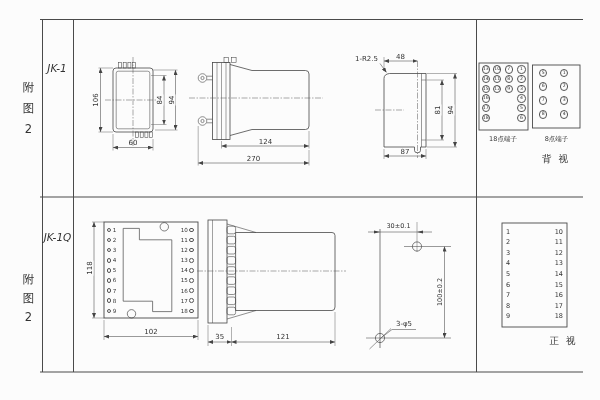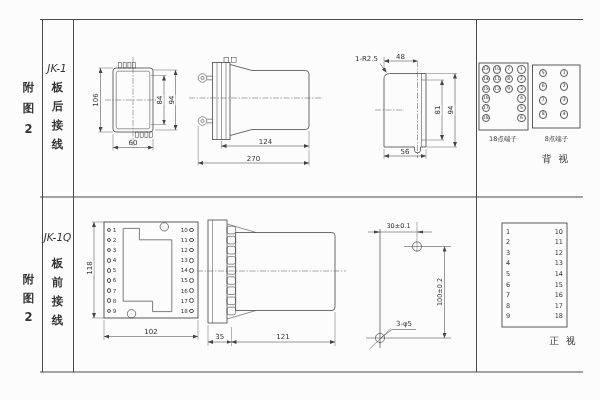--- a/index.html
+++ b/index.html
@@ -5,21 +5,21 @@
   html,body{margin:0;padding:0;background:#fff;}
   .canvas{position:relative;width:600px;height:400px;background:#fcfcfc;
     font-family:"DejaVu Sans","Liberation Sans",sans-serif;color:#3a3a3a;overflow:hidden;}
   svg{position:absolute;left:0;top:0;}
   .t{position:absolute;font-size:7px;line-height:1;white-space:nowrap;
      transform:translate(-50%,-50%);color:#333;}
   .dim{background:#fcfcfc;padding:0 1px;}
   .rot{transform:translate(-50%,-50%) rotate(-90deg);}
   .hdr{font-size:10.5px;font-style:italic;}
   .vtext{position:absolute;width:14px;word-break:break-all;text-align:center;
-     font-size:11.5px;transform:translateX(-50%);color:#333;font-weight:bold;}
+     font-size:11.5px;transform:translateX(-50%);color:#333;}
   .tcol{position:absolute;display:flex;flex-direction:column;gap:1.3px;}
   .cnum{box-sizing:border-box;width:8.4px;height:8.4px;border:0.7px solid #555;
      border-radius:50%;font-size:4.6px;line-height:6.8px;text-align:center;color:#333;}
   .g8{gap:5.6px;}
   .fv-col{position:absolute;display:flex;flex-direction:column;}
   .fv-row{height:10.12px;display:flex;align-items:center;gap:1.6px;font-size:5.6px;line-height:10px;color:#333;}
   .fv-right .fv-row{justify-content:flex-end;}
   .dot{width:2.6px;height:2.6px;border:0.6px solid #555;border-radius:50%;flex:none;}
   .pv-col{position:absolute;}
   .pv-num{height:10.6px;font-size:6.5px;line-height:10.6px;color:#333;}
@@ -194,39 +194,37 @@
 
   <g stroke="#4a4a4a" stroke-width="0.9" fill="none">
     <rect x="479" y="63" width="49" height="67"></rect>
     <rect x="532.5" y="65" width="47.5" height="63"></rect>
     <rect x="502" y="223" width="65" height="104"></rect>
   </g>
 </svg>
 
 <div class="vtext" style="left:28.5px;top:77px;line-height:21px">附图2</div>
 <div class="t hdr" style="left:57px;top:68px">JK-1</div>
-<div class="vtext" style="left:57.5px;top:77.5px;line-height:19.3px">板后接线</div>
 
 <div class="vtext" style="left:28.5px;top:270px;line-height:19px">附图2</div>
 <div class="t hdr" style="left:57.5px;top:237px">JK-1Q</div>
-<div class="vtext" style="left:57.5px;top:253.5px;line-height:19px">板前接线</div>
 
 <div class="t dim rot" style="left:96px;top:100px">106</div>
 <div class="t dim rot" style="left:159.8px;top:100px">84</div>
 <div class="t dim rot" style="left:171.5px;top:100px">94</div>
 <div class="t" style="left:133px;top:142.8px">60</div>
 
 <div class="t" style="left:265.5px;top:141.5px">124</div>
 <div class="t" style="left:253.5px;top:158.5px">270</div>
 
 <div class="t" style="left:366.5px;top:58.5px">1-R2.5</div>
 <div class="t" style="left:400.5px;top:56.5px">48</div>
 <div class="t dim rot" style="left:437.5px;top:110px">81</div>
 <div class="t dim rot" style="left:450.5px;top:110px">94</div>
-<div class="t" style="left:405px;top:151.5px">56</div>
+<div class="t" style="left:405px;top:151.5px">87</div>
 
 <div class="t dim rot" style="left:89.5px;top:268px">118</div>
 <div class="t" style="left:151px;top:331.5px">102</div>
 
 <div class="t" style="left:219.7px;top:337px">35</div>
 <div class="t" style="left:283px;top:337px">121</div>
 
 <div class="t" style="left:398.5px;top:225.5px;font-size:6.5px">30±0.1</div>
 <div class="t dim rot" style="left:439.5px;top:292px;font-size:6.5px">100±0.2</div>
 <div class="t" style="left:404px;top:323.5px">3-φ5</div>

